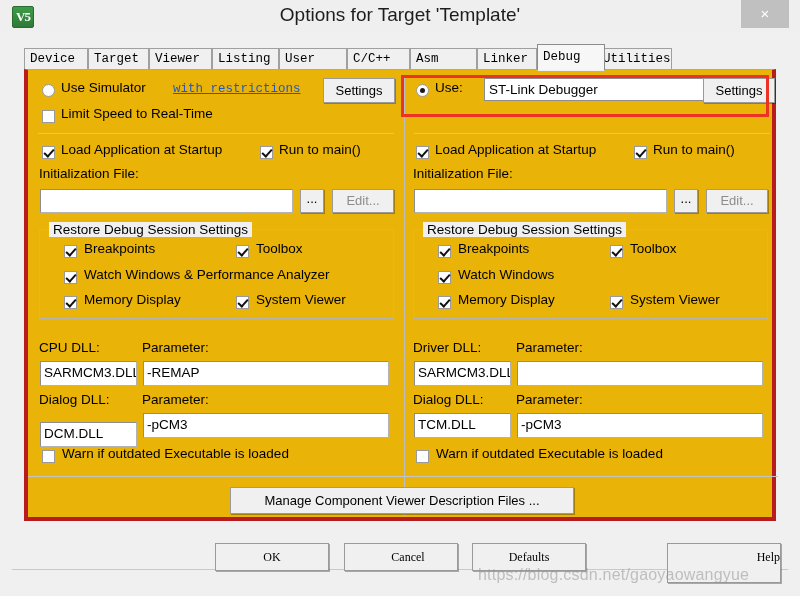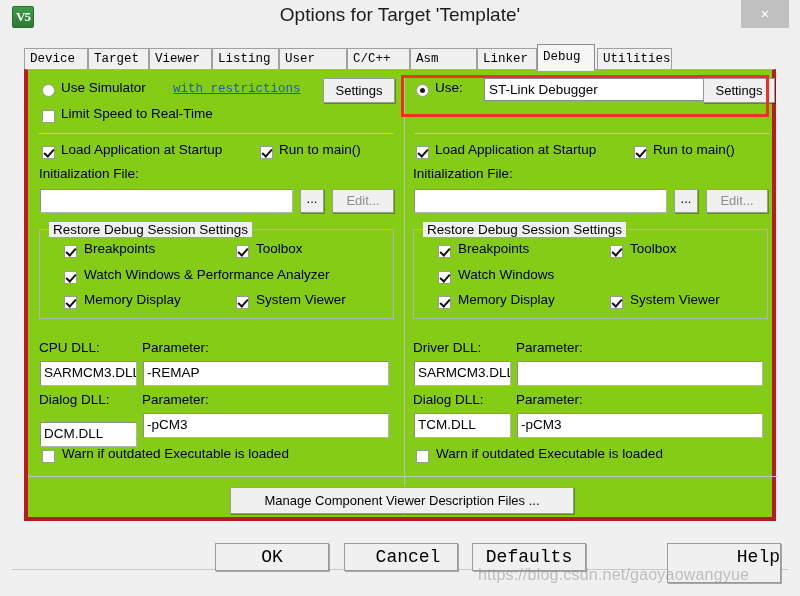--- a/index.html
+++ b/index.html
@@ -114,21 +114,21 @@
     border-bottom: 1px solid #f0f0f0;
     line-height: 24px;
     z-index: 5;
   }
 
   
   .tabpage {
     position: absolute;
     left: 24px; top: 36px;
     width: 752px; height: 452px;
-    background: #84cc16;
+    background: #eab308;
     border: 4px solid #b91c1c;
     border-top: 1px solid #a8a8a8;
     box-sizing: border-box;
   }
 
   
   .vsplit {
     position: absolute;
     left: 376px; top: 6px;
     width: 1px; height: 440px;
@@ -197,22 +197,22 @@
     box-sizing: border-box;
     font-family: "Liberation Sans", sans-serif;
     font-size: 13px;
     color: #000;
     text-align: center;
     white-space: nowrap;
     cursor: default;
   }
   .btn.dim { color: #8d8d8d; }
   .btn.mono {
-    font-family: Liberation Mono, monospace;
-    font-size: 18px;
+    font-family: Liberation Serif, serif;
+    font-size: 12px;
   }
 
   .tbox {
     position: absolute;
     background: #ffffff;
     border: 1px solid #b3b3b3;
     border-top-color: #8d8d8d;
     border-left-color: #8d8d8d;
     box-sizing: border-box;
     font-family: "Liberation Sans", sans-serif;
@@ -313,21 +313,21 @@
 
     <div class="tabstrip">
       <div class="tab" style="left:0px;   width:64px;">Device</div>
       <div class="tab" style="left:64px;  width:61px;">Target</div>
       <div class="tab" style="left:125px; width:63px;">Viewer</div>
       <div class="tab" style="left:188px; width:67px;">Listing</div>
       <div class="tab" style="left:255px; width:68px;">User</div>
       <div class="tab" style="left:323px; width:63px;">C/C++</div>
       <div class="tab" style="left:386px; width:67px;">Asm</div>
       <div class="tab" style="left:453px; width:60px;">Linker</div>
-      <div class="tab active" style="left:513px; width:58px;">Debug</div>
+      <div class="tab active" style="left:513px; width:68px;">Debug</div>
       <div class="tab" style="left:573px; width:75px;">Utilities</div>
     </div>
 
     <div class="tabpage">
       <div class="vsplit"></div>
 
       <div class="radio" style="left:14px; top:14px;"></div>
       <span class="lbl" style="left:33px; top:10px;">Use Simulator</span>
       <span class="link" style="left:145px; top:12px;">with restrictions</span>
       <div class="btn" style="left:295px; top:8px; width:72px; height:25px; line-height:23px;">Settings</div>

